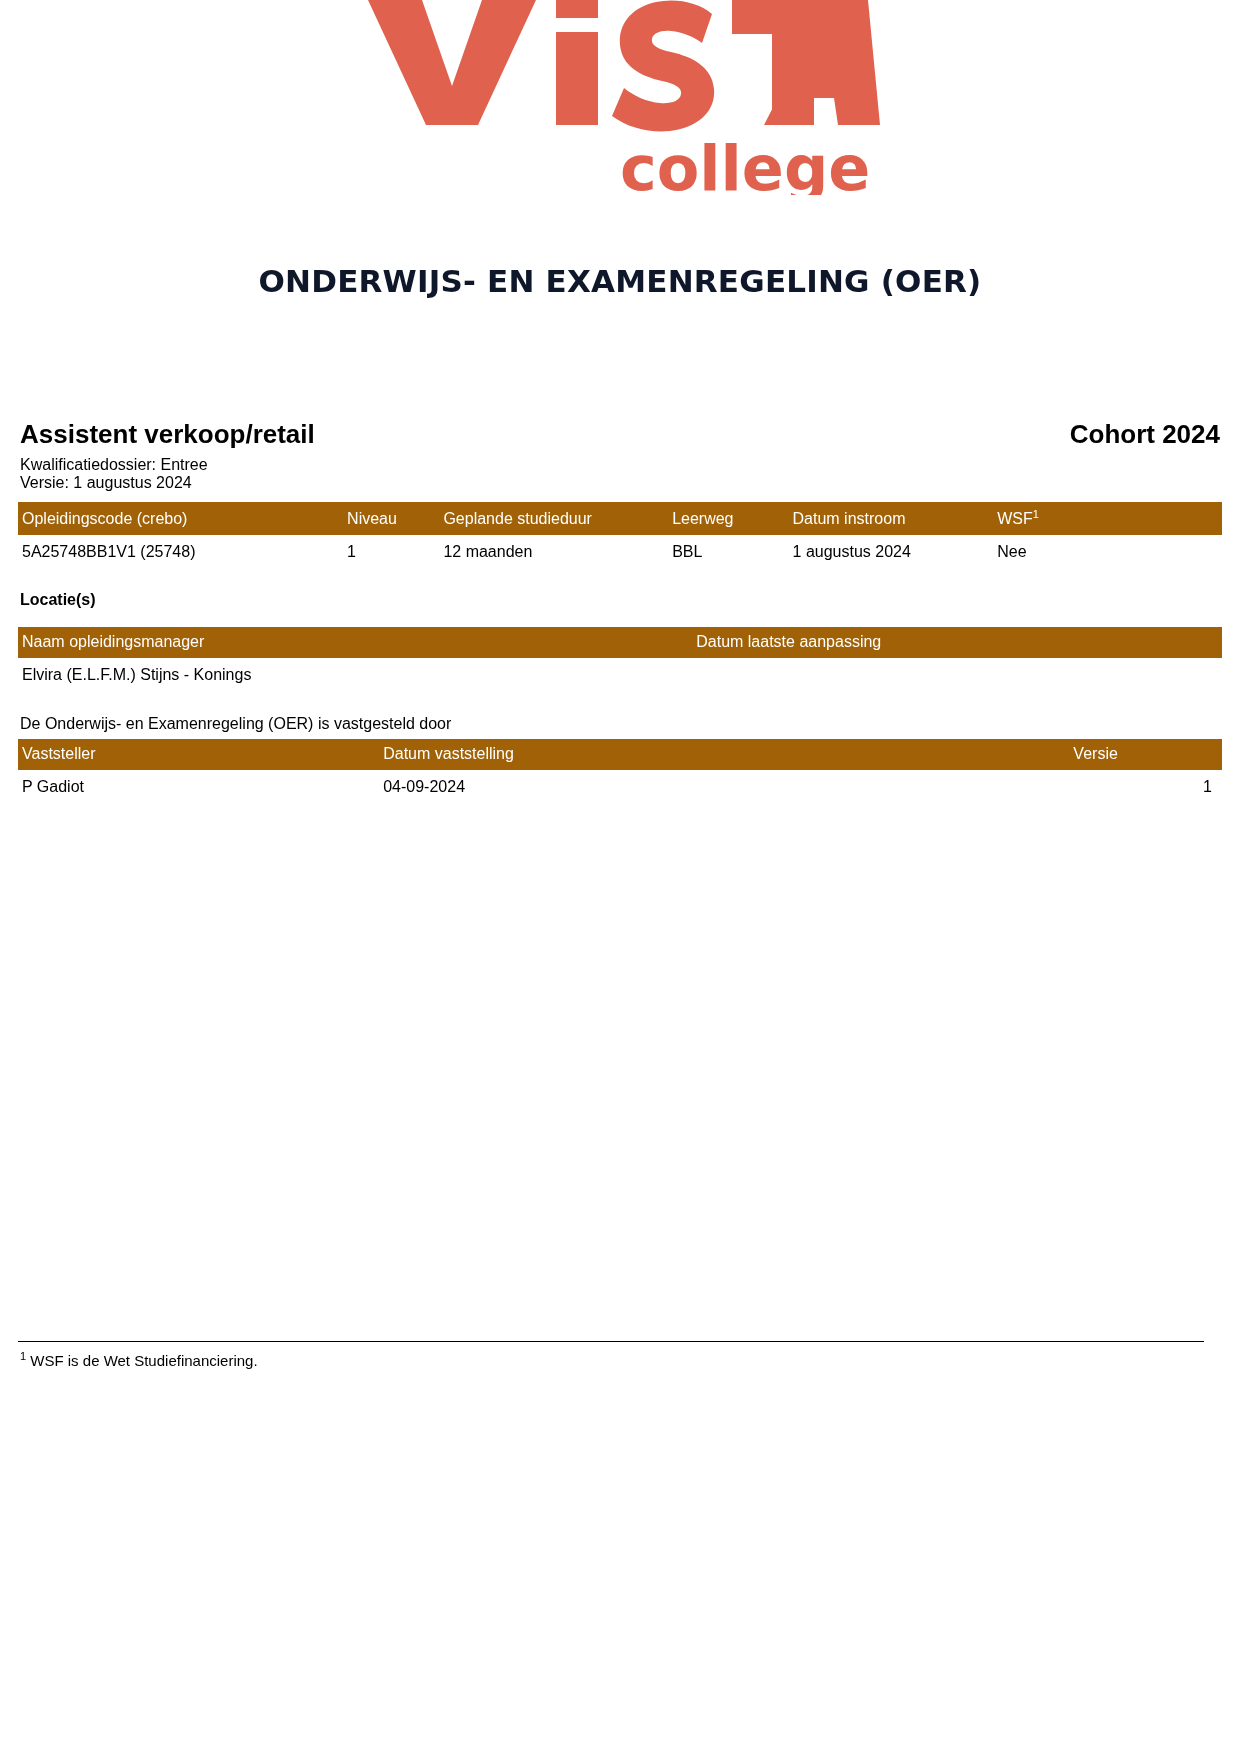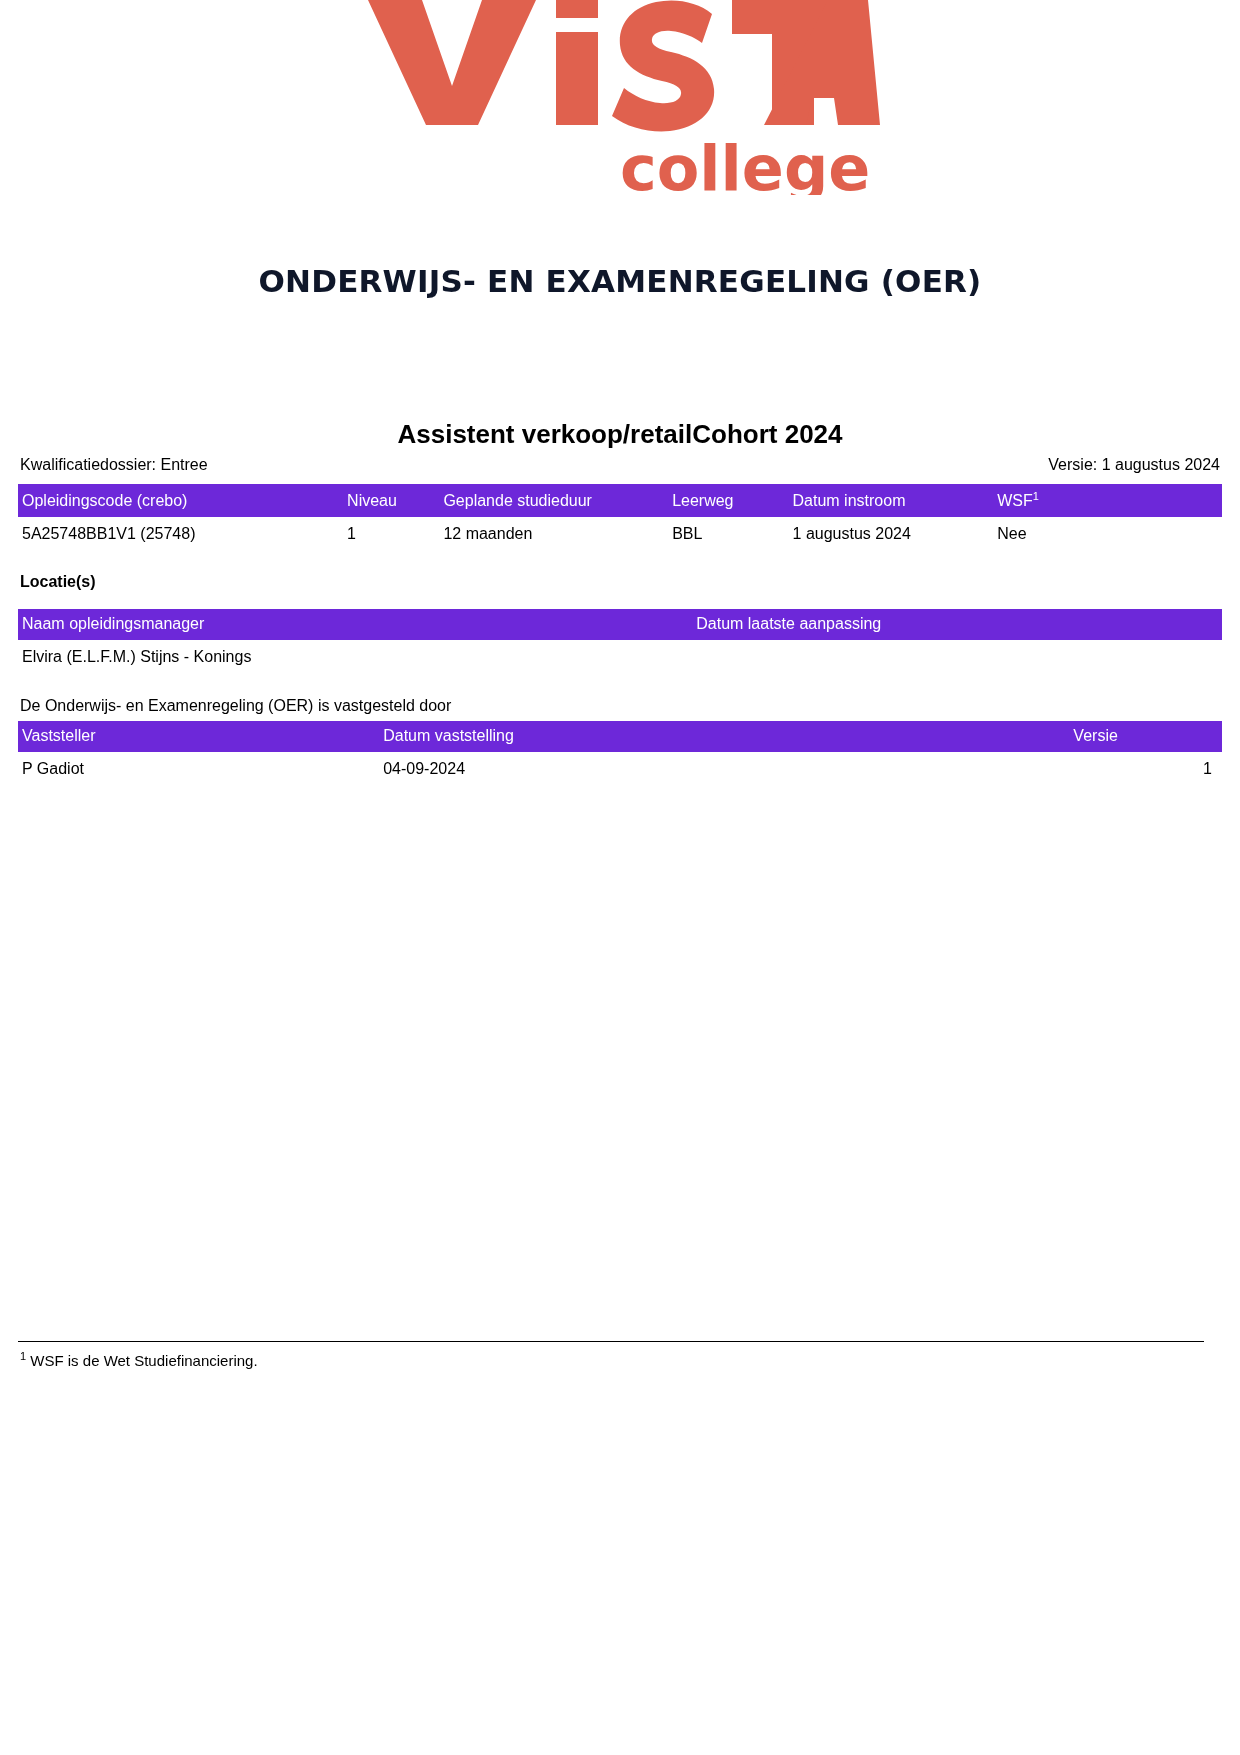--- a/index.html
+++ b/index.html
@@ -42,53 +42,54 @@
     font-size: 31px;
     font-weight: bold;
     letter-spacing: 0.2px;
     margin-top: 68px;
     font-family: "DejaVu Sans", sans-serif;
   }
 
   
   .head-row {
     display: flex;
-    justify-content: center;
+    justify-content: space-between;
     align-items: baseline;
     margin-top: 120px;
     padding: 0 2px;
   }
   .prog-name {
     font-size: 26px;
     font-weight: bold;
   }
   .cohort {
     font-size: 26px;
     font-weight: bold;
   }
   .sub-row {
     display: flex;
     justify-content: space-between;
     align-items: baseline;
     margin-top: 6px;
     padding: 0 2px;
     font-size: 16px;
+    flex-direction: column;
   }
 
   
   table {
     width: 100%;
     border-collapse: collapse;
     font-size: 16px;
   }
   .tbl-main {
     margin-top: 10px;
   }
   thead th {
-    background: #6d28d9;
+    background: #a16207;
     color: #ffffff;
     font-weight: normal;
     text-align: left;
     padding: 6px 4px 7px 4px;
     vertical-align: bottom;
   }
   tbody td {
     padding: 8px 4px 7px 4px;
     vertical-align: top;
     text-align: left;

